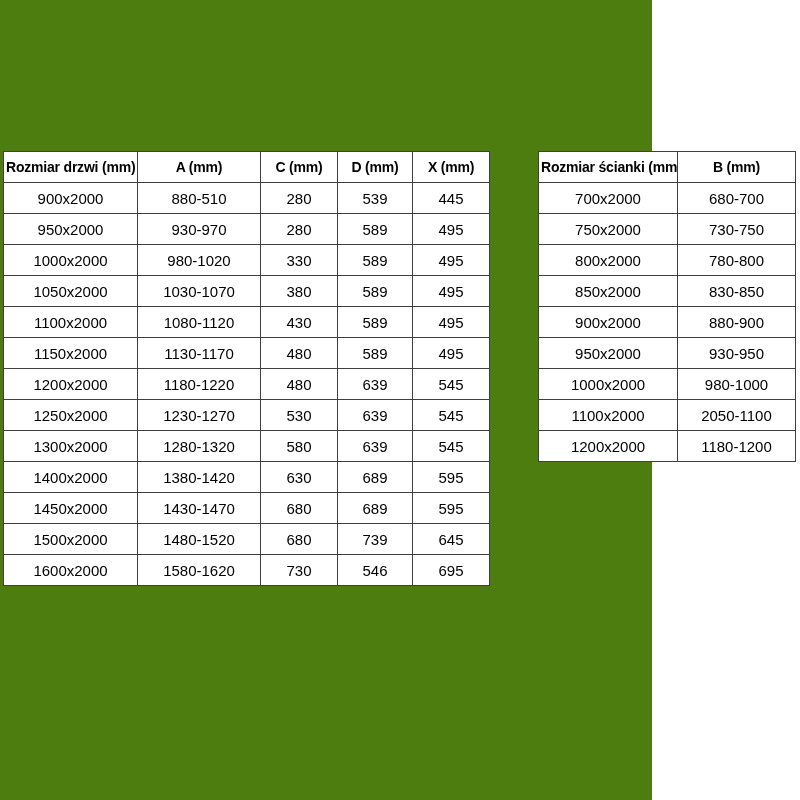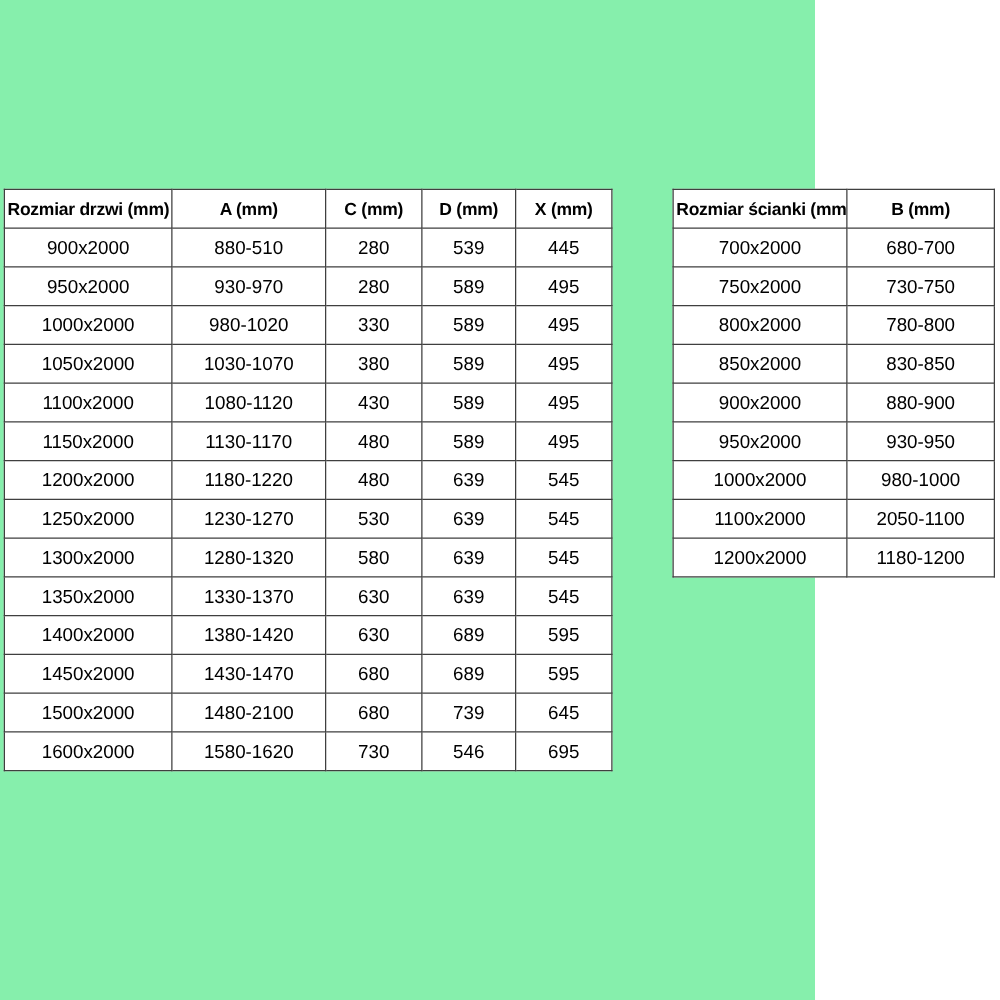--- a/index.html
+++ b/index.html
@@ -8,21 +8,21 @@
     background: #ffffff;
     width: 800px;
     height: 800px;
     overflow: hidden;
     font-family: "Liberation Sans", "DejaVu Sans", sans-serif;
   }
   .page {
     position: relative;
     width: 652px;
     height: 800px;
-    background: #86efac;
+    background: #4d7c0f;
   }
   table.spec {
     position: absolute;
     border-collapse: collapse;
     table-layout: fixed;
     background: #ffffff;
   }
   table.spec th, table.spec td {
     border: 1px solid #3f3f3f;
     text-align: center;
@@ -132,43 +132,36 @@
           <td>545</td>
         </tr>
         <tr>
           <td>1300x2000</td>
           <td>1280-1320</td>
           <td>580</td>
           <td>639</td>
           <td>545</td>
         </tr>
         <tr>
-          <td>1350x2000</td>
-          <td>1330-1370</td>
-          <td>630</td>
-          <td>639</td>
-          <td>545</td>
-        </tr>
-        <tr>
           <td>1400x2000</td>
           <td>1380-1420</td>
           <td>630</td>
           <td>689</td>
           <td>595</td>
         </tr>
         <tr>
           <td>1450x2000</td>
           <td>1430-1470</td>
           <td>680</td>
           <td>689</td>
           <td>595</td>
         </tr>
         <tr>
           <td>1500x2000</td>
-          <td>1480-2100</td>
+          <td>1480-1520</td>
           <td>680</td>
           <td>739</td>
           <td>645</td>
         </tr>
         <tr>
           <td>1600x2000</td>
           <td>1580-1620</td>
           <td>730</td>
           <td>546</td>
           <td>695</td>

